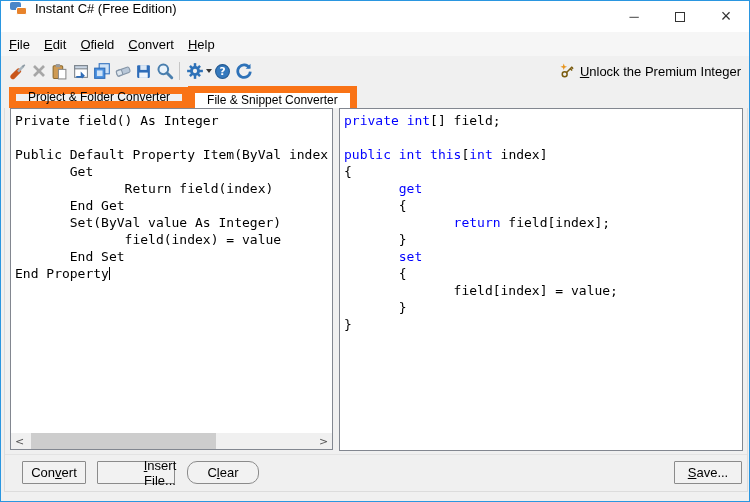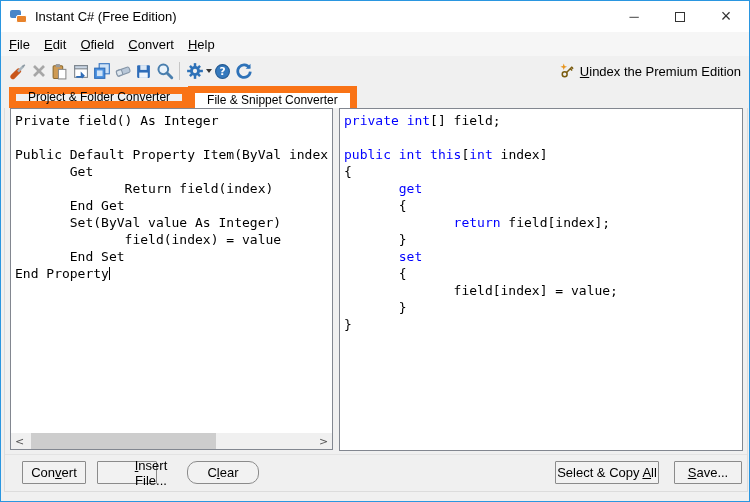--- a/index.html
+++ b/index.html
@@ -2,21 +2,21 @@
 <html><head>
 <meta charset="utf-8">
 <style>
   * { margin:0; padding:0; box-sizing:border-box; }
   html,body { background:#cfd8dc; font-family:"Liberation Sans", sans-serif; }
   .window{
     position:relative; width:750px; height:502px; background:#f0f0f0;
     border:1px solid #2a96e0; overflow:hidden;
   }
   
-  .titlebar{ position:absolute; left:0; top:0; width:748px; height:31px; background:#ffffff; display:flex; align-items:center; }
+  .titlebar{ position:absolute; left:0; top:0; width:748px; height:31px; background:#ffffff; display:flex; align-items:flex-start; }
   .app-icon{ margin-left:9px; width:17px; height:15px; position:relative; flex:none; }
   .app-icon .b1{ position:absolute; left:0; top:1px; width:11px; height:8px; background:#4a86c8; border-radius:2px; }
   .app-icon .b2{ position:absolute; left:6px; top:6px; width:11px; height:8px; background:#e8832b; border-radius:2px; border:1px solid #fff; }
   .title-text{ margin-left:8px; font-size:13px; color:#000; }
   .win-controls{ margin-left:auto; display:flex; height:31px; }
   .win-btn{ width:46px; height:31px; display:flex; align-items:center; justify-content:center; color:#333; font-size:15px; }
   .glyph-min{ font-size:13px; line-height:10px; }
   .glyph-max{ width:10px; height:10px; border:1px solid #333; display:inline-block; }
   .glyph-close{ font-size:18px; }
   
@@ -48,21 +48,21 @@
   
   .hscroll{ position:absolute; left:0; right:0; bottom:0; height:16px; background:#f0f0f0; display:flex; align-items:stretch; }
   .sb-arrow{ width:17px; display:flex; align-items:center; justify-content:center; font-size:11px; color:#555; font-family:"DejaVu Sans", sans-serif; }
   .sb-track{ flex:1; position:relative; }
   .sb-thumb{ position:absolute; left:3px; top:0; height:16px; width:185px; background:#cdcdcd; }
   .panes-divider{ position:absolute; left:0; right:0; top:346px; border-top:1px solid #e3e3e3; }
   
   .btn{ position:absolute; top:353px; height:23px; background:#f2f2f2; border:1px solid #8b8b8b; border-radius:1px;
         font-size:13px; color:#000; display:flex; align-items:center; justify-content:center; font-family:"Liberation Sans", sans-serif; }
   .btn-convert{ left:17px; width:64px; }
-  .btn-insert{ left:92px; width:60px;padding-left:48px; }
+  .btn-insert{ left:92px; width:78px;padding-left:48px; }
   .btn-clear{ left:182px; width:72px;border-radius:10px; }
   .btn-selectcopy{ left:550px; width:104px; }
   .btn-save{ left:669px; width:68px; }
 </style>
 </head>
 <body>
 
 <div class="window">
 
   <div class="titlebar">
@@ -176,21 +176,21 @@
         </svg>
     </span>
     <span class="unlock">
       <svg width="15" height="16" viewBox="0 0 16 16">
           <polygon points="4,0 4.9,2.6 7.5,3.5 4.9,4.4 4,7 3.1,4.4 0.5,3.5 3.1,2.6" fill="#e8951e"></polygon>
           <circle cx="5" cy="11.5" r="2.6" fill="none" stroke="#7a5c10" stroke-width="1.6"></circle>
           <line x1="7" y1="9.5" x2="13" y2="3.5" stroke="#7a5c10" stroke-width="1.6"></line>
           <line x1="11" y1="5.5" x2="13" y2="7.5" stroke="#7a5c10" stroke-width="1.6"></line>
           <line x1="12.5" y1="4" x2="14" y2="5.5" stroke="#7a5c10" stroke-width="1.6"></line>
         </svg>
-      <span><span class="mn">U</span><span>index the Premium Edition</span></span>
+      <span><span class="mn">U</span><span>nlock the Premium Integer</span></span>
     </span>
   </div>
 
   <div class="tabstrip">
     <span class="tab">Project &amp; Folder Converter</span>
     <span class="tab active">File &amp; Snippet Converter</span>
   </div>
 
   <div class="tabpage">
 
@@ -213,21 +213,18 @@
 
     <button class="btn btn-convert">
         <span><span>Con</span><span class="mn">v</span><span>ert</span></span>
       </button>
     <button class="btn btn-insert">
         <span><span class="mn">I</span><span>nsert File...</span></span>
       </button>
     <button class="btn btn-clear">
         <span><span>C</span><span class="mn">l</span><span>ear</span></span>
       </button>
-    <button class="btn btn-selectcopy">
-        <span><span>Select &amp; Copy </span><span class="mn">A</span><span>ll</span></span>
-      </button>
     <button class="btn btn-save">
         <span><span class="mn">S</span><span>ave...</span></span>
       </button>
   </div>
 
 </div>
 
 </body></html>

